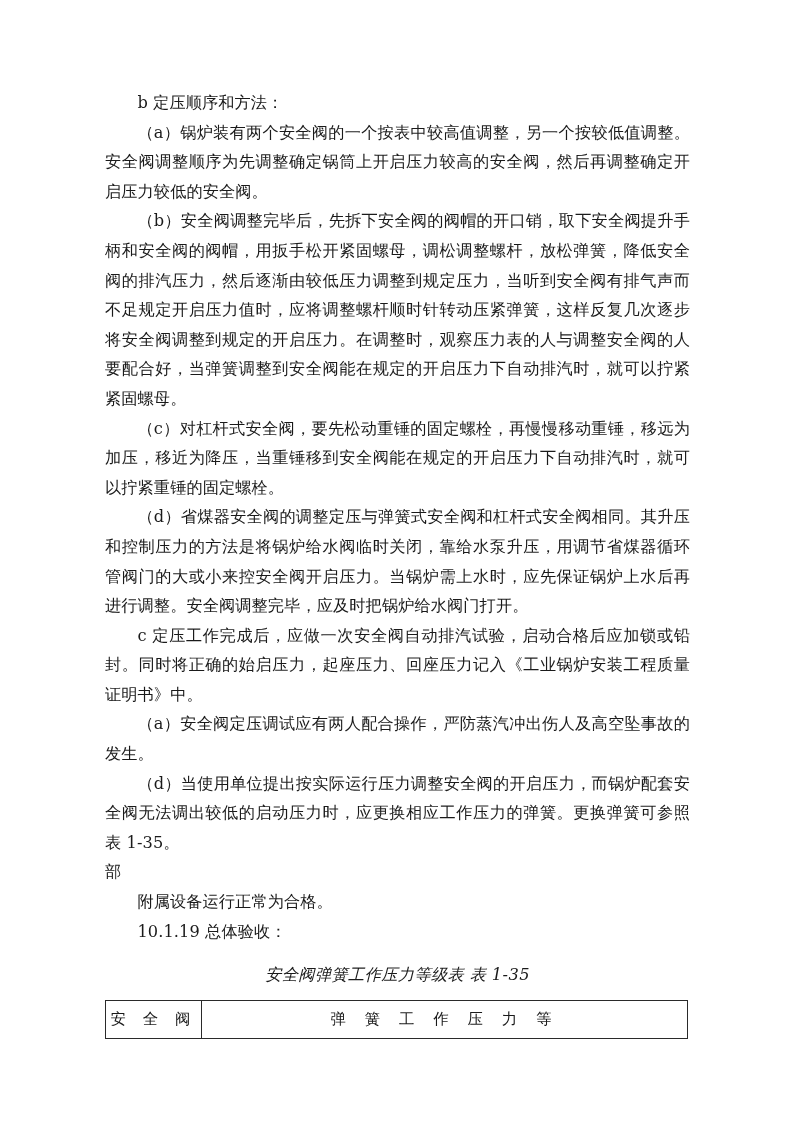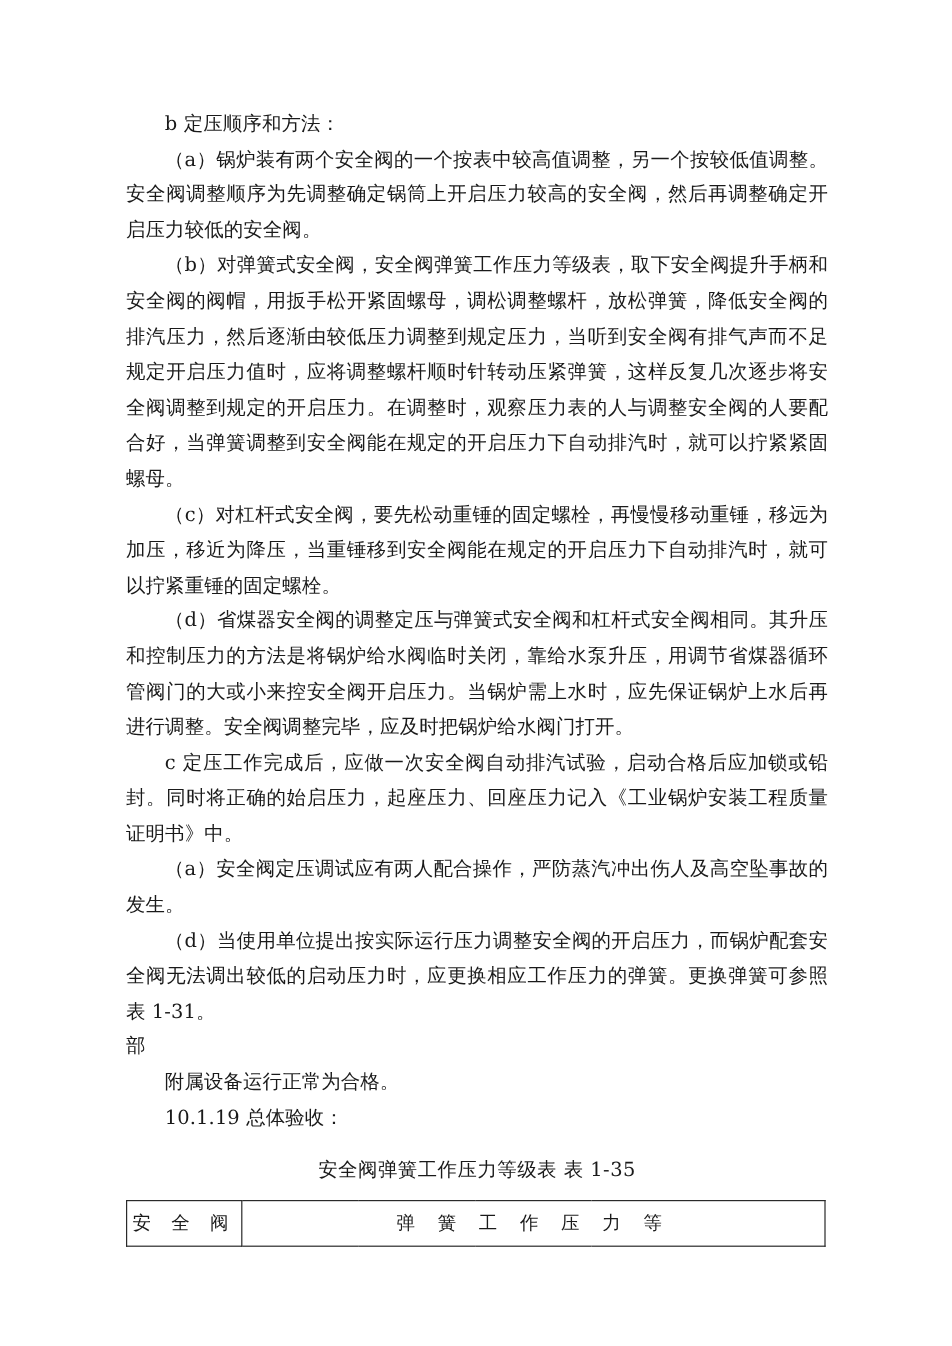--- a/index.html
+++ b/index.html
@@ -47,20 +47,21 @@
     text-indent: 0;
   }
 
   .caption {
     font-size: 16.2px;
     line-height: 29.6px;
     text-align: center;
     margin: 14px 0 10px 0;
     text-indent: 0;
     letter-spacing: 0.4px;
+    font-style: italic;
   }
 
   
   table.spring-table {
     border-collapse: collapse;
     width: 583px;
     margin: 0;
     table-layout: fixed;
     font-size: 15.4px;
   }
@@ -82,26 +83,26 @@
   .cell-spring  { letter-spacing: 7px; padding-left: 7px; font-size: 15.4px; }
 </style>
 </head>
 <body>
 
 <div id="page">
   <div id="content">
 
     <p class="para">b 定压顺序和方法：</p>
     <p class="para">（a）锅炉装有两个安全阀的一个按表中较高值调整，另一个按较低值调整。安全阀调整顺序为先调整确定锅筒上开启压力较高的安全阀，然后再调整确定开启压力较低的安全阀。</p>
-    <p class="para">（b）对弹簧式安全阀，安全阀弹簧工作压力等级表，取下安全阀提升手柄和安全阀的阀帽，用扳手松开紧固螺母，调松调整螺杆，放松弹簧，降低安全阀的排汽压力，然后逐渐由较低压力调整到规定压力，当听到安全阀有排气声而不足规定开启压力值时，应将调整螺杆顺时针转动压紧弹簧，这样反复几次逐步将安全阀调整到规定的开启压力。在调整时，观察压力表的人与调整安全阀的人要配合好，当弹簧调整到安全阀能在规定的开启压力下自动排汽时，就可以拧紧紧固螺母。</p>
+    <p class="para">（b）安全阀调整完毕后，先拆下安全阀的阀帽的开口销，取下安全阀提升手柄和安全阀的阀帽，用扳手松开紧固螺母，调松调整螺杆，放松弹簧，降低安全阀的排汽压力，然后逐渐由较低压力调整到规定压力，当听到安全阀有排气声而不足规定开启压力值时，应将调整螺杆顺时针转动压紧弹簧，这样反复几次逐步将安全阀调整到规定的开启压力。在调整时，观察压力表的人与调整安全阀的人要配合好，当弹簧调整到安全阀能在规定的开启压力下自动排汽时，就可以拧紧紧固螺母。</p>
     <p class="para">（c）对杠杆式安全阀，要先松动重锤的固定螺栓，再慢慢移动重锤，移远为加压，移近为降压，当重锤移到安全阀能在规定的开启压力下自动排汽时，就可以拧紧重锤的固定螺栓。</p>
     <p class="para">（d）省煤器安全阀的调整定压与弹簧式安全阀和杠杆式安全阀相同。其升压和控制压力的方法是将锅炉给水阀临时关闭，靠给水泵升压，用调节省煤器循环管阀门的大或小来控安全阀开启压力。当锅炉需上水时，应先保证锅炉上水后再进行调整。安全阀调整完毕，应及时把锅炉给水阀门打开。</p>
     <p class="para">c 定压工作完成后，应做一次安全阀自动排汽试验，启动合格后应加锁或铅封。同时将正确的始启压力，起座压力、回座压力记入《工业锅炉安装工程质量证明书》中。</p>
     <p class="para">（a）安全阀定压调试应有两人配合操作，严防蒸汽冲出伤人及高空坠事故的发生。</p>
-    <p class="para">（d）当使用单位提出按实际运行压力调整安全阀的开启压力，而锅炉配套安全阀无法调出较低的启动压力时，应更换相应工作压力的弹簧。更换弹簧可参照表 1-31。</p>
+    <p class="para">（d）当使用单位提出按实际运行压力调整安全阀的开启压力，而锅炉配套安全阀无法调出较低的启动压力时，应更换相应工作压力的弹簧。更换弹簧可参照表 1-35。</p>
     <p class="para noindent">部</p>
     <p class="para">附属设备运行正常为合格。</p>
     <p class="para">10.1.19 总体验收：</p>
 
     <div class="caption">安全阀弹簧工作压力等级表  表 1-35</div>
 
     <table class="spring-table">
       <tbody>
         <tr>
           <td class="c0 hdr-tall cell-sv">安 全 阀</td>

